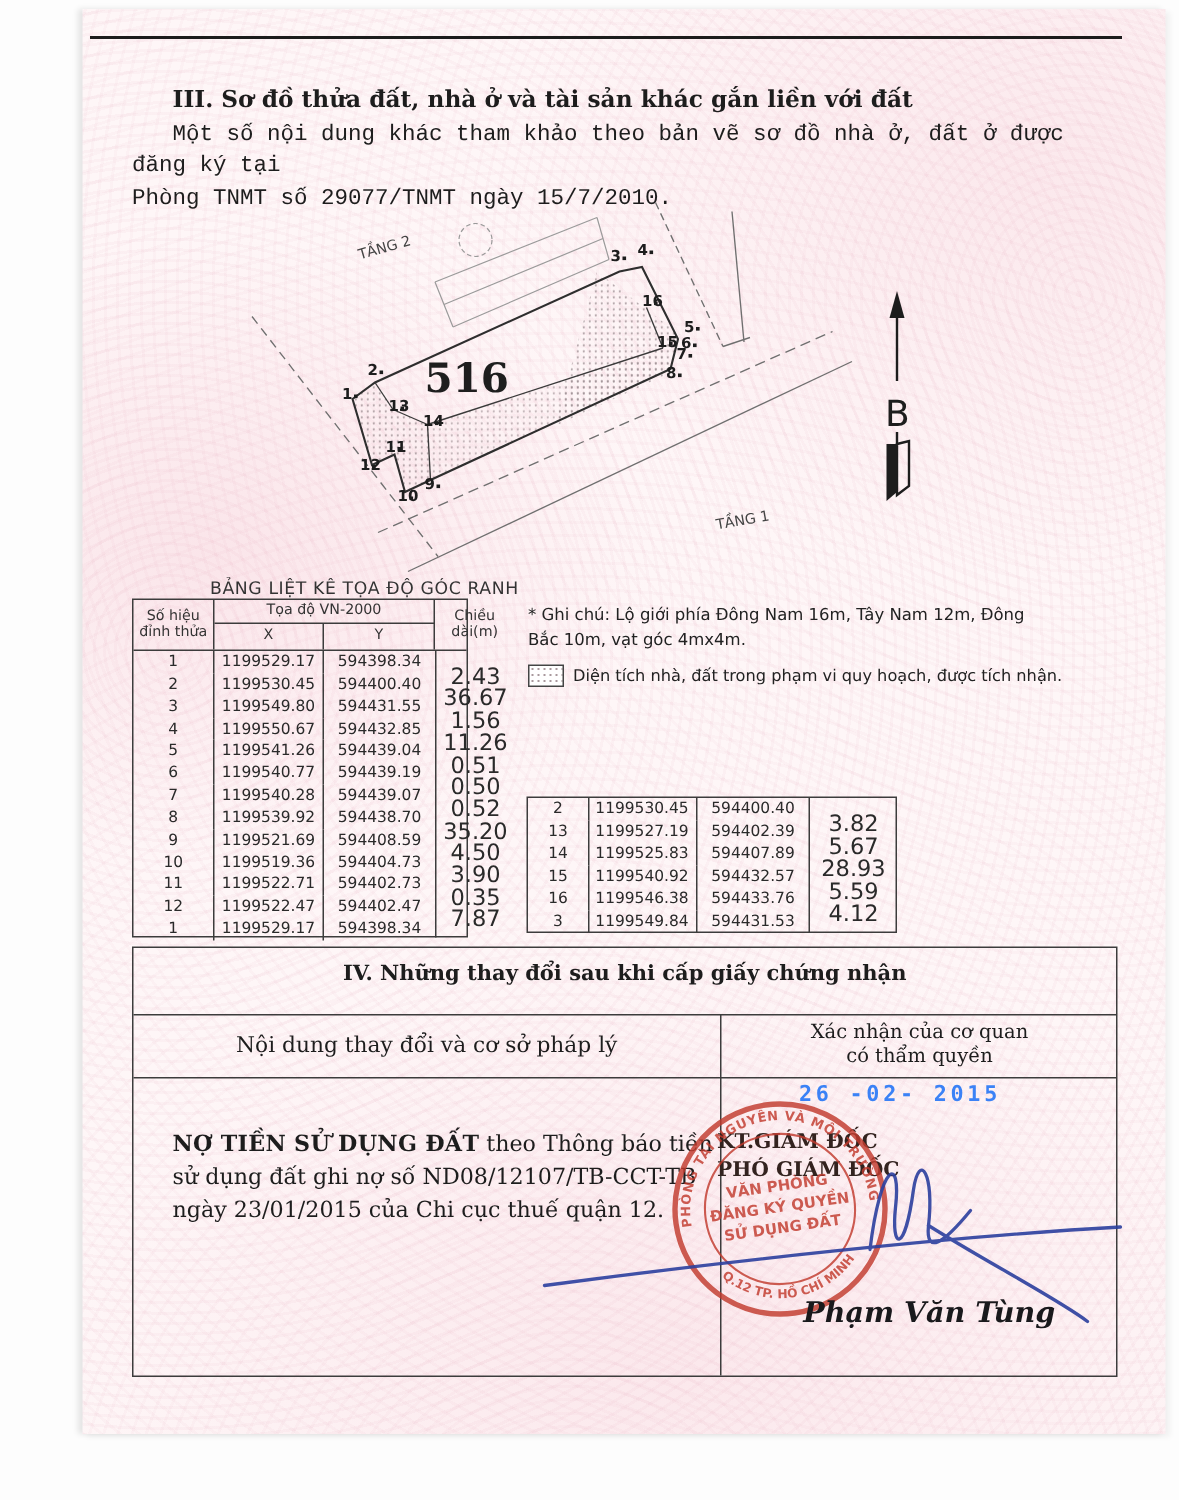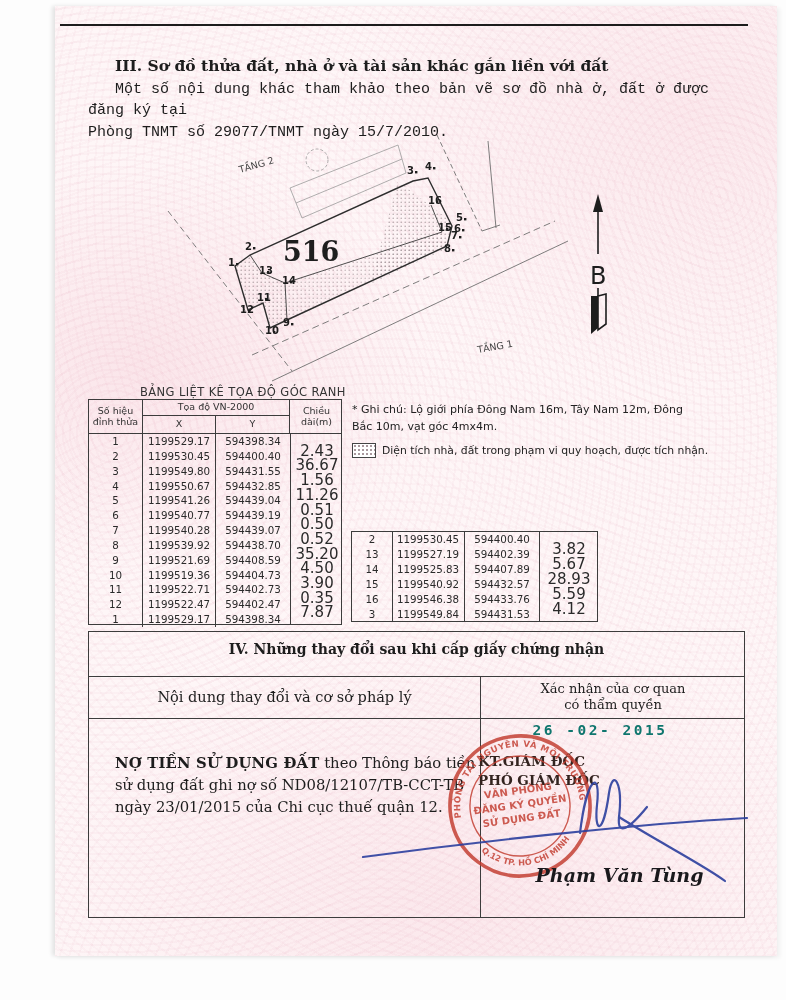--- a/index.html
+++ b/index.html
@@ -15,21 +15,21 @@
       repeating-radial-gradient(circle at 45% 110%, rgba(210,120,150,.045) 0 2px, transparent 2px 9px),
       #fef6f7;
     box-shadow:-3px 0 4px rgba(0,0,0,.10), 3px 2px 4px rgba(0,0,0,.05);}
   .topline{position:absolute;left:60px;top:24px;width:688px;height:2px;background:#1c1c1c;}
   .s3-title{position:absolute;left:115px;top:56px;width:620px;font-weight:bold;font-size:15.5px;}
   .s3-sub{position:absolute;left:88px;top:79px;width:640px;font-size:15px;line-height:1.42;
           text-indent:27px;white-space:pre-line;font-family:Liberation Mono, monospace;}
   
   .ct-title{position:absolute;left:140px;top:385px;font-family:"DejaVu Sans",sans-serif;
             font-size:11.5px;color:#333;letter-spacing:.4px;}
-  .t1{position:absolute;left:88px;top:399px;width:254px;height:226px;border:1.5px solid #3c3c3c;box-sizing:border-box;}
+  .t1{position:absolute;left:88px;top:399px;width:224px;height:226px;border:1.5px solid #3c3c3c;box-sizing:border-box;}
   .t2{position:absolute;left:351px;top:531px;width:247px;height:91px;border:1.5px solid #3c3c3c;box-sizing:border-box;}
   .thead{position:relative;height:33px;border-bottom:1px solid #3c3c3c;
          font-family:"DejaVu Sans",sans-serif;font-size:9.5px;color:#333;}
   .thead div{position:absolute;display:flex;align-items:center;justify-content:center;
              text-align:center;white-space:pre-line;box-sizing:border-box;line-height:1.15;}
   .h-point{left:0;top:0;width:54px;height:33px;border-right:1px solid #3c3c3c;}
   .h-coord{left:54px;top:0;width:147px;height:16px;border-bottom:1px solid #3c3c3c;border-right:1px solid #3c3c3c;}
   .h-x{left:54px;top:16px;width:73px;height:17px;border-right:1px solid #3c3c3c;}
   .h-y{left:127px;top:16px;width:74px;height:17px;border-right:1px solid #3c3c3c;}
   .h-len{left:201px;top:0;width:53px;height:33px;}
@@ -325,21 +325,21 @@
     <div class="s4-col-r">Xác nhận của cơ quan
 có thẩm quyền</div>
     <div class="s4-hline2"></div>
     <div class="s4-vline"></div>
   </div>
 
   <div class="entry">
     <b>NỢ TIỀN SỬ DỤNG ĐẤT</b><span> theo Thông báo tiền sử dụng đất ghi nợ số ND08/12107/TB-CCT-TB ngày 23/01/2015 của Chi cục thuế quận 12.</span>
   </div>
 
-  <div class="datestamp" id="datestamp" style="color: #0f766e;">26 -02- 2015</div>
+  <div class="datestamp" id="datestamp" style="color: #3b82f6;">26 -02- 2015</div>
   <div class="role role1">KT.GIÁM ĐỐC</div>
   <div class="role role2">PHÓ GIÁM ĐỐC</div>
 
   <svg id="redstamp" style="position:absolute;left:443px;top:729px;opacity:.82;" width="154" height="154" viewBox="-77 -77 154 154">
     <g transform="rotate(-8)">
       <circle cx="0" cy="0" r="70" fill="none" stroke-width="3.6" stroke="#c23b2e"></circle>
       <circle cx="0" cy="0" r="50" fill="none" stroke-width="1.4" stroke="#c23b2e"></circle>
       <defs>
         <path id="arcTop" d="M -58 16 A 60 60 0 1 1 58 16" fill="none"></path>
         <path id="arcBot" d="M -46 38 A 60 60 0 0 0 46 38" fill="none"></path>

